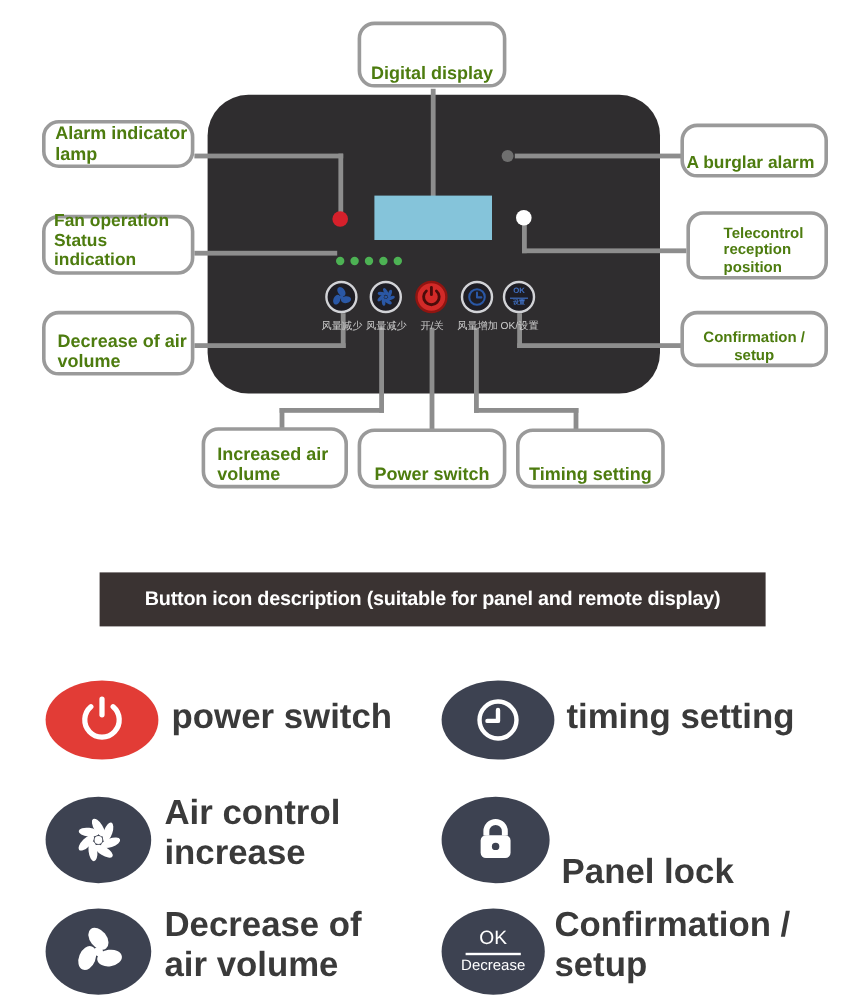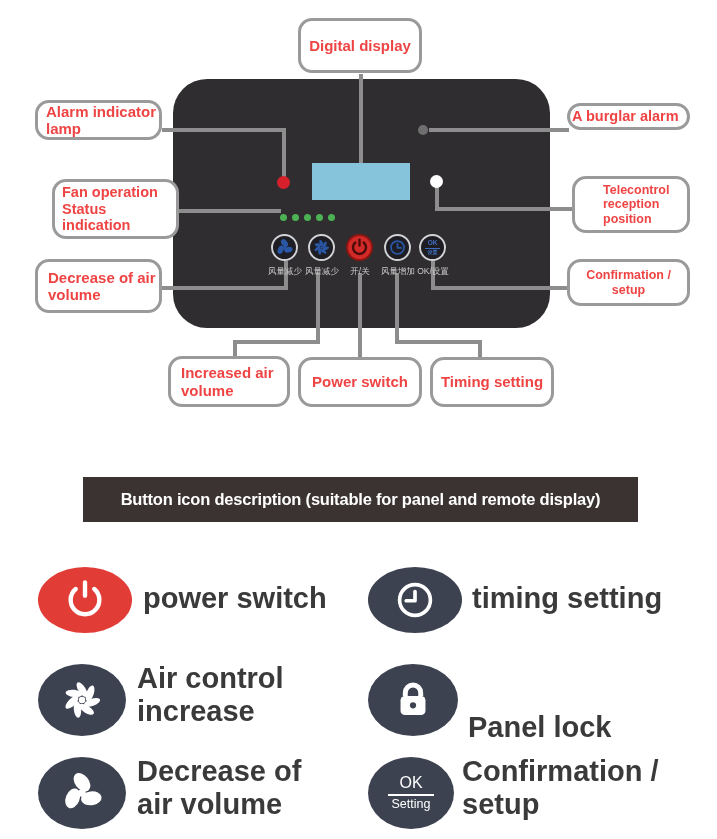--- a/index.html
+++ b/index.html
@@ -23,22 +23,22 @@
   .zh{position:absolute;top:266px;width:46px;text-align:center;color:#cbcbcb;
       font-size:8.5px;z-index:3;letter-spacing:0;}
   .okmini{display:flex;flex-direction:column;align-items:center;line-height:1;color:#3f6ec0;}
   .okmini span{font-size:6.5px;font-weight:bold;}
   .okmini .b{font-size:5px;}
   .okmini i{display:block;width:15px;height:1.2px;background:#3f6ec0;margin:1px 0;}
   
   .line{position:absolute;background:#8d8d8d;z-index:2;}
   
   .callout{position:absolute;background:#fff;border:3px solid #9a9a9a;border-radius:14px;
-           box-sizing:border-box;color:#ef4444;font-weight:bold;font-size:15px;line-height:1.15;
-           display:flex;align-items:center;z-index:4;}
+           box-sizing:border-box;color:#4d7c0f;font-weight:bold;font-size:15px;line-height:1.15;
+           display:flex;align-items:flex-end;z-index:4;}
   .callout.center{justify-content:center;text-align:center;}
   
   .banner{position:absolute;left:83px;top:477px;width:555px;height:45px;background:#3a3332;
           color:#fff;font-weight:bold;font-size:16.5px;display:flex;align-items:center;
           justify-content:center;letter-spacing:-0.2px;z-index:1;}
   
   .lic{position:absolute;border-radius:50%;display:flex;flex-direction:column;
        align-items:center;justify-content:center;z-index:1;}
   .lic.dark{background:#3d4251;}
   .lic.red{background:#e23c36;}
@@ -139,27 +139,27 @@
   <div class="zh" style="left:337px">开/关</div>
   <div class="zh" style="left:375px">风量增加</div>
   <div class="zh" style="left:410px">OK/设置</div>
 
   <div class="callout center" style="left:298px;top:18px;width:124px;height:55px">
     <span>Digital display</span>
     </div>
   <div class="callout" style="left:35px;top:100px;width:127px;height:40px;padding-left:8px">
     <span>Alarm indicator lamp</span>
     </div>
-  <div class="callout" style="left:52px;top:179px;width:127px;height:60px;padding-left:7px;font-size:14.5px">
+  <div class="callout" style="left:35px;top:179px;width:127px;height:50px;padding-left:7px;font-size:14.5px">
     <span>Fan operation Status indication</span>
     </div>
   <div class="callout" style="left:35px;top:259px;width:127px;height:54px;padding-left:10px">
     <span>Decrease of air volume</span>
     </div>
-  <div class="callout" style="left:567px;top:103px;width:123px;height:27px;padding-left:2px;font-size:14.5px">
+  <div class="callout" style="left:567px;top:103px;width:123px;height:45px;padding-left:2px;font-size:14.5px">
     <span>A burglar alarm</span>
     </div>
   <div class="callout" style="left:572px;top:176px;width:118px;height:57px;padding-left:28px;font-size:12.5px">
     <span>Telecontrol reception position</span>
     </div>
   <div class="callout center" style="left:567px;top:259px;width:123px;height:47px;font-size:12.5px">
     <span>Confirmation / setup</span>
     </div>
   <div class="callout" style="left:168px;top:356px;width:122px;height:51px;padding-left:10px">
     <span>Increased air volume</span>
@@ -226,18 +226,18 @@
         <ellipse rx="3.6" ry="5.4" transform="rotate(240) translate(0,-5.6) rotate(-38)"></ellipse>
         <circle r="2"></circle>
       </g>
     </svg>
   </div>
   <div class="ltxt" style="left:137px;top:755px;width:190px">Decrease of air volume</div>
   <div class="lic dark" style="left:368px;top:757px;width:86px;height:72px">
     <span class="okbig">
       <span class="t">OK</span>
         <i></i>
-      <span class="s">Setting</span>
+      <span class="s">Decrease</span>
     </span>
   </div>
   <div class="ltxt" style="left:462px;top:755px;width:200px">Confirmation / setup</div>
 
 </div>
 
 </body></html>

